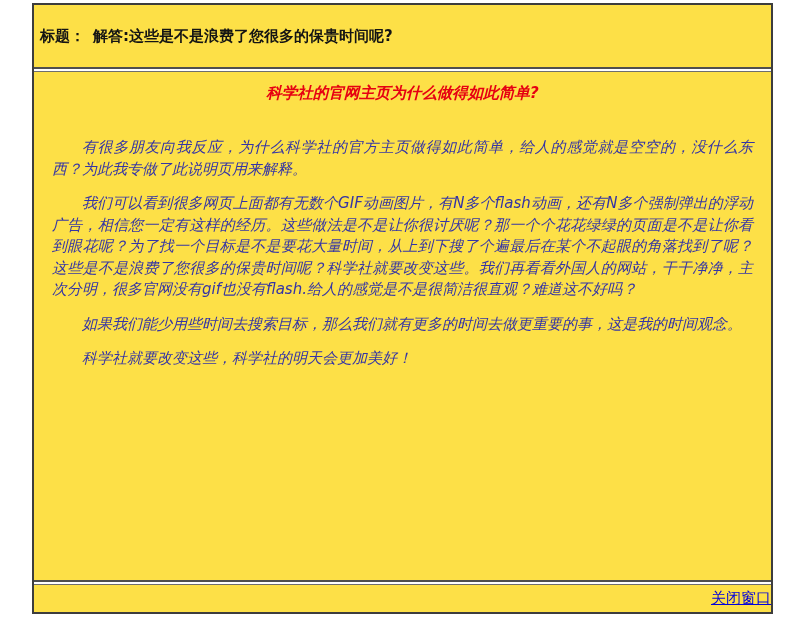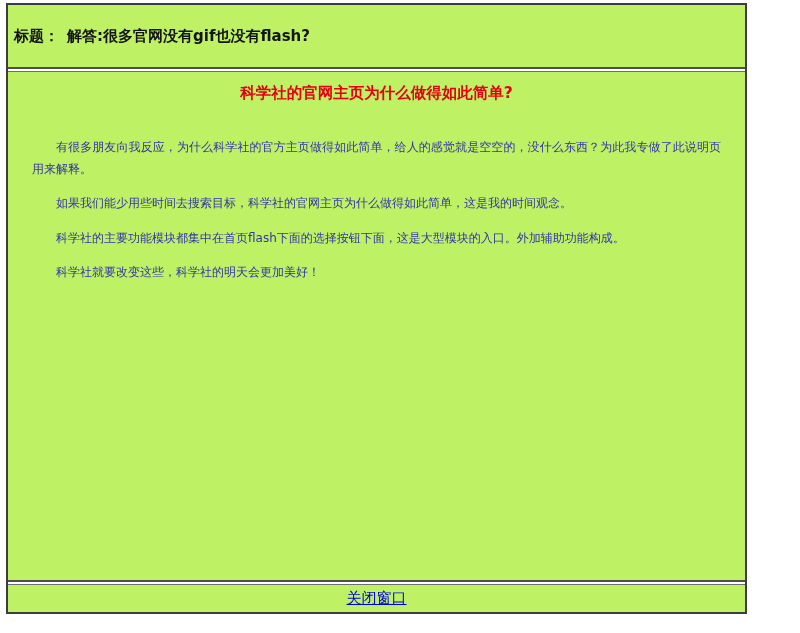--- a/index.html
+++ b/index.html
@@ -3,24 +3,24 @@
 <meta charset="utf-8">
 <style>
   * { box-sizing: border-box; margin: 0; padding: 0; }
   html, body {
     width: 800px; height: 633px;
     background: #ffffff;
     font-family: "DejaVu Sans", "Liberation Sans", sans-serif;
   }
   .page-frame {
     position: absolute;
-    left: 6px; top: 3px;
+    left: 32px; top: 3px;
     width: 741px; height: 611px;
     border: 2px solid #3d3d3d;
-    background: #bef264;
+    background: #fde047;
     display: flex;
     flex-direction: column;
   }
   .title-row {
     height: 62px;
     flex: 0 0 62px;
     display: flex;
     align-items: center;
     padding: 0 6px;
     font-size: 15px;
@@ -31,71 +31,72 @@
   .title-row .title-label { margin-right: 8px; }
   .row-divider {
     flex: 0 0 5px;
     height: 5px;
     border-top: 2px solid #4f4f4f;
     border-bottom: 1px solid #6e6e6e;
     background: #ffffff;
   }
   .content-row {
     flex: 1 1 auto;
-    padding: 0 24px;
+    padding: 0 18px;
     overflow: hidden;
+    font-style: italic;
   }
   .article-heading {
     margin-top: 11px;
     text-align: center;
     font-size: 15.5px;
     font-weight: bold;
     color: #e60012;
   }
   .paragraphs { margin-top: 33px; }
   .paragraphs p.para {
-    font-size: 12px;
+    font-size: 15px;
     line-height: 21.5px;
     color: #3434a6;
     text-indent: 2em;
     margin: 0 0 13px 0;
     text-align: justify;
   }
   .footer-row {
     flex: 0 0 27px;
     height: 27px;
     display: flex;
     align-items: center;
-    justify-content: center;
+    justify-content: flex-end;
   }
   .close-link {
     font-size: 15px;
     color: #0000dd;
     text-decoration: underline;
     cursor: pointer;
   }
 </style>
 </head>
 <body>
 
 <div class="page-frame">
 
   <div class="title-row">
     <span class="title-label">标题：</span>
-    <span class="title-text">解答:很多官网没有gif也没有flash?</span>
+    <span class="title-text">解答:这些是不是浪费了您很多的保贵时间呢?</span>
   </div>
 
   <div class="row-divider"></div>
 
   <div class="content-row">
     <div class="article-heading">科学社的官网主页为什么做得如此简单?</div>
     <div class="paragraphs">
         <p class="para">有很多朋友向我反应，为什么科学社的官方主页做得如此简单，给人的感觉就是空空的，没什么东西？为此我专做了此说明页用来解释。</p>
-        <p class="para">如果我们能少用些时间去搜索目标，科学社的官网主页为什么做得如此简单，这是我的时间观念。</p>
-        <p class="para">科学社的主要功能模块都集中在首页flash下面的选择按钮下面，这是大型模块的入口。外加辅助功能构成。</p>
+        <p class="para">我们可以看到很多网页上面都有无数个GIF动画图片，有N多个flash动画，还有N多个强制弹出的浮动广告，相信您一定有这样的经历。这些做法是不是让你很讨厌呢？那一个个花花绿绿的页面是不是让你看到眼花呢？为了找一个目标是不是要花大量时间，从上到下搜了个遍最后在某个不起眼的角落找到了呢？这些是不是浪费了您很多的保贵时间呢？科学社就要改变这些。我们再看看外国人的网站，干干净净，主次分明，很多官网没有gif也没有flash.给人的感觉是不是很简洁很直观？难道这不好吗？</p>
+        <p class="para">如果我们能少用些时间去搜索目标，那么我们就有更多的时间去做更重要的事，这是我的时间观念。</p>
         <p class="para">科学社就要改变这些，科学社的明天会更加美好！</p>
       </div>
   </div>
 
   <div class="row-divider"></div>
 
   <div class="footer-row">
     <a class="close-link" href="#">关闭窗口</a>
   </div>
 

